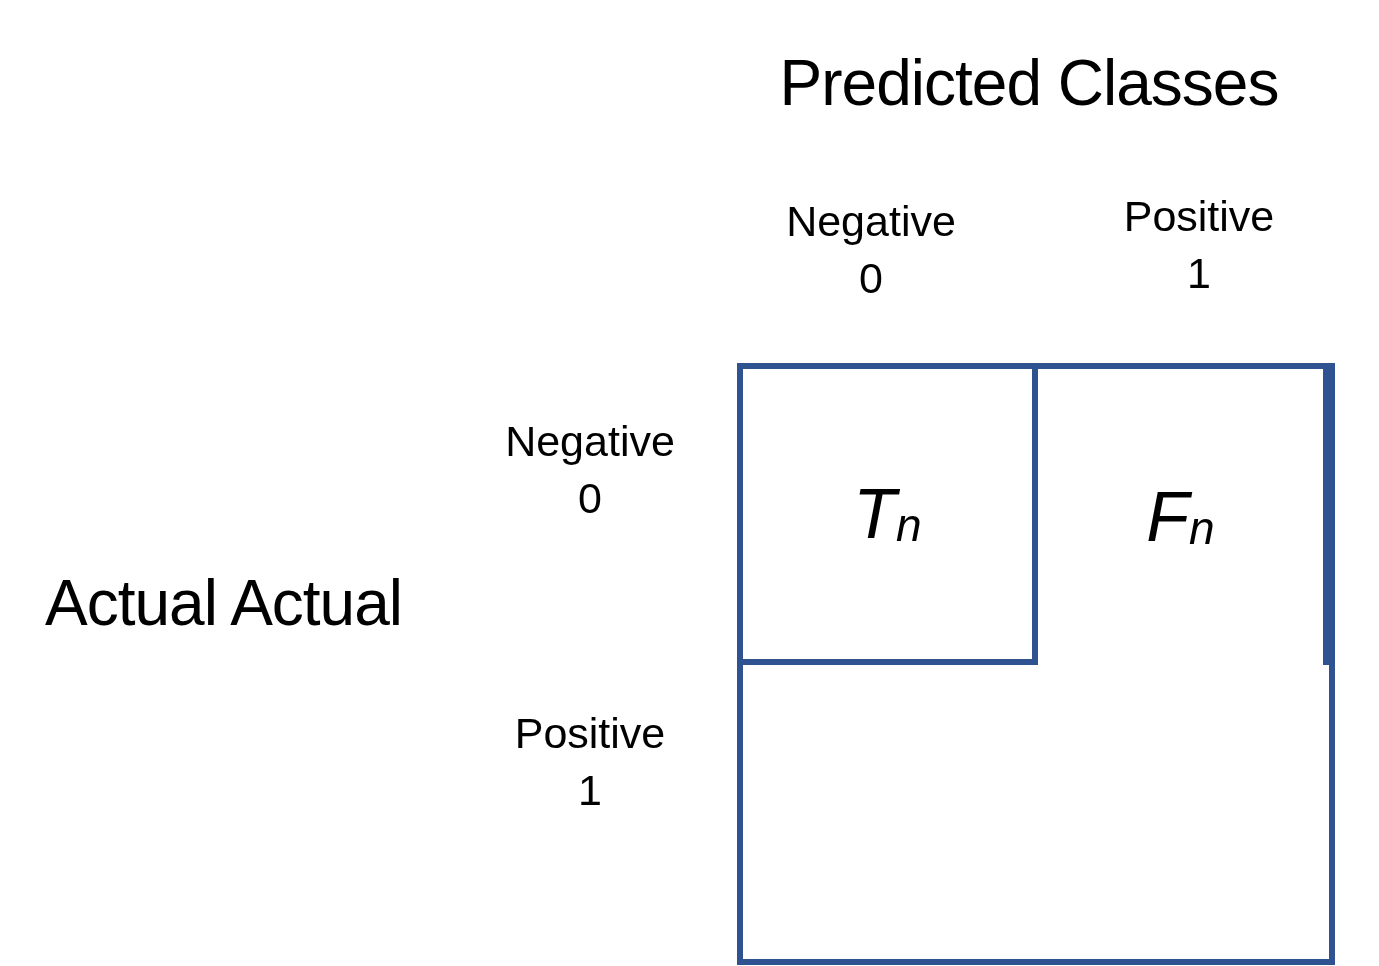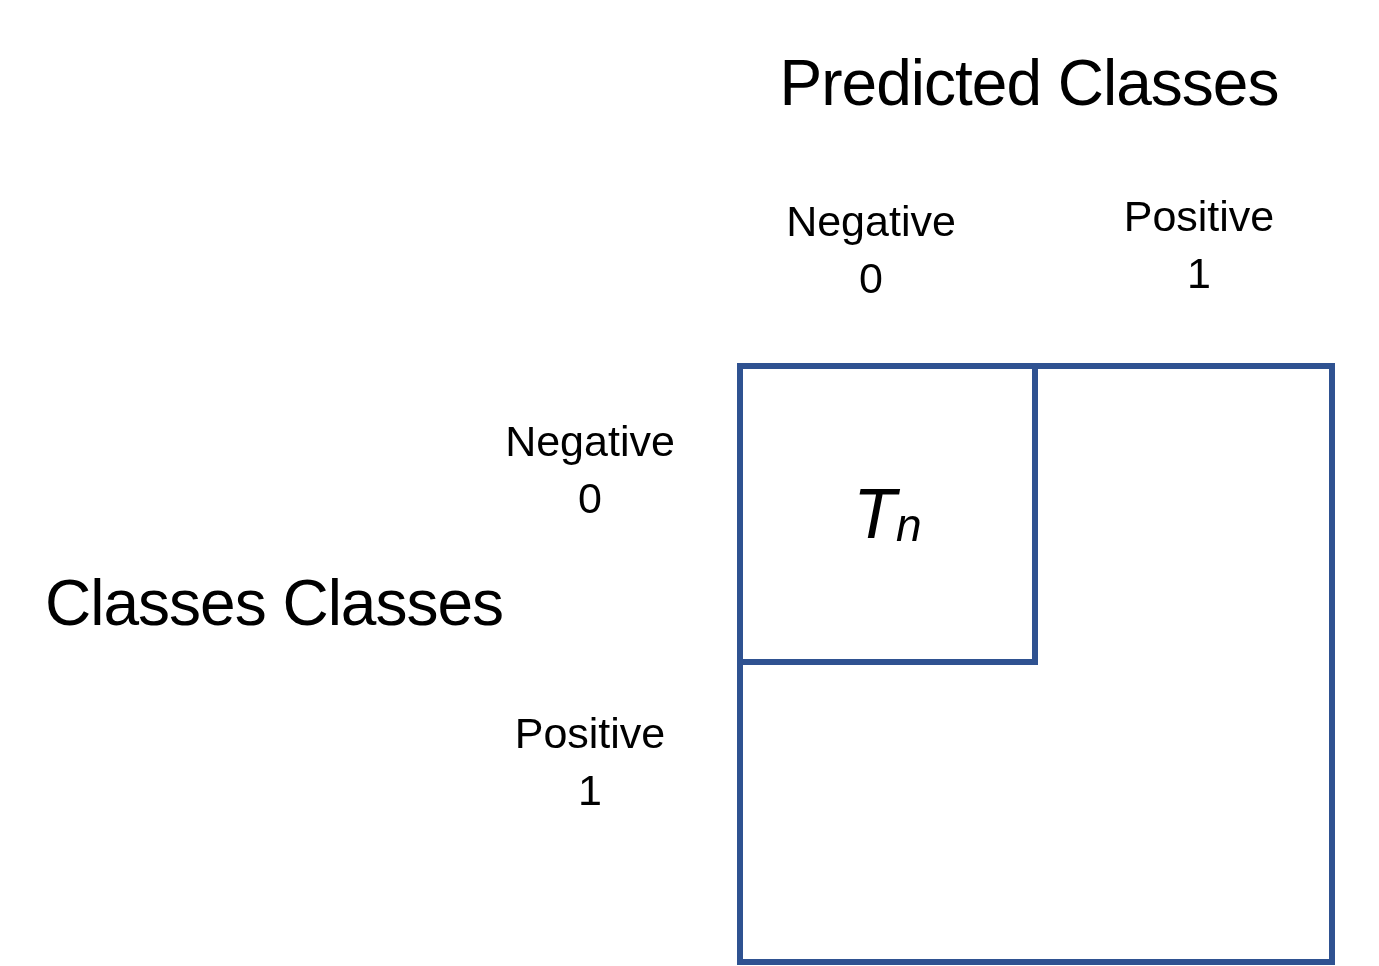--- a/index.html
+++ b/index.html
@@ -94,36 +94,39 @@
   <div class="col-header c0">
     <div>Negative</div>
     <div>0</div>
   </div>
 
   <div class="col-header c1">
     <div>Positive</div>
     <div>1</div>
   </div>
 
-  <div class="axis-label">Classes Classes</div>
+  <div class="axis-label">Actual Actual</div>
 
   <div class="row-header r0">
     <div>Negative</div>
     <div>0</div>
   </div>
 
   <div class="row-header r1">
     <div>Positive</div>
     <div>1</div>
   </div>
 
   <div class="grid">
 
     <div class="cell br bb">
       <span class="cell-text"><span>T</span><span class="sub">n</span></span>
     </div>
 
 
+    <div class="cell br">
+      <span class="cell-text"><span>F</span><span class="sub">n</span></span>
+    </div>
 
 
   </div>
 
 </div>
 
 </body></html>

